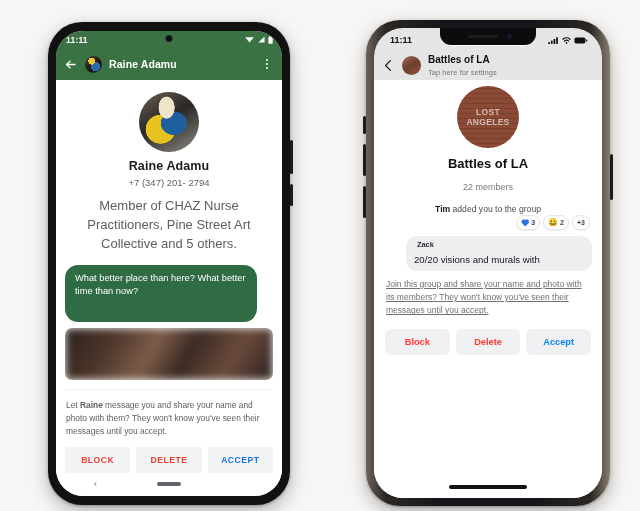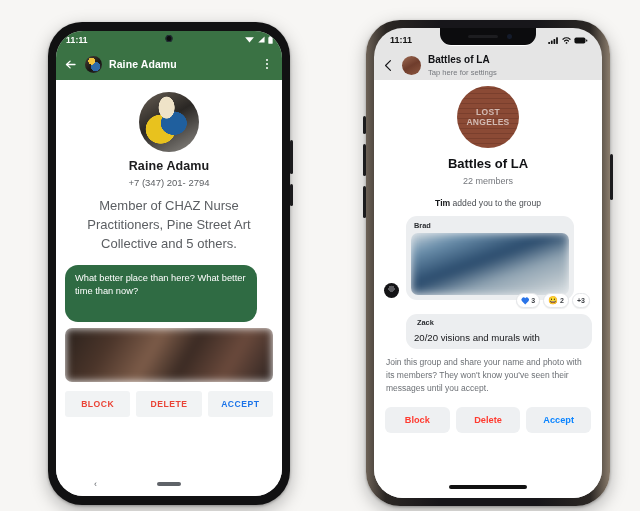--- a/index.html
+++ b/index.html
@@ -114,21 +114,21 @@
             display: flex; flex-direction: column; background: #fff; }
   .i-hero { text-align: center; padding: 6px 10px 0; }
   .i-avatar-lg { width: 62px; height: 62px; border-radius: 50%; margin: 0 auto 8px;
                  position: relative; overflow: hidden;
                  background: repeating-linear-gradient(0deg,#8b4a35 0 4px,#7a3f2d 4px 5px),
                              linear-gradient(150deg,#a05c42,#6b3625); }
   .i-avatar-lg span { position: absolute; left: 0; right: 0; top: 50%;
                       transform: translateY(-50%); font-size: 8.5px; font-weight: bold;
                       color: rgba(255,255,255,.62); letter-spacing: .3px; }
   .i-gname { font-size: 13px; font-weight: bold; color: #101114; }
-  .i-gcount { font-size: 9px; color: #75787d; margin-top: 5px; }
+  .i-gcount { font-size: 9px; color: #75787d; margin-top: 11px; }
   .i-sysmsg { font-size: 8.6px; color: #4a4d52; text-align: center; margin: 12px 0 8px; }
   .i-sysmsg b { color: #18191c; }
 
   .i-bubble-row { display: flex; align-items: flex-end; gap: 5px; padding: 0 10px;
                   position: relative; }
   .i-bubble { background: #eceef0; border-radius: 11px; padding: 5px 5px 5px;
               width: 158px; margin-left: 22px; }
   .i-sender { font-size: 7.4px; font-weight: bold; color: #2b2d31; padding: 0 3px 3px; }
   .i-img { height: 62px; border-radius: 7px; overflow: hidden; }
   .i-img .blur { width: 100%; height: 100%;
@@ -145,21 +145,21 @@
             box-shadow: 0 1px 1px rgba(0,0,0,.07); }
   .i-emoji { font-size: 8px; line-height: 1; }
   .i-heart { width: 8px; height: 8px; background: #2a74e8;
              clip-path: path("M4 8 L0.6 4.4 A2.1 2.1 0 0 1 4 1.8 A2.1 2.1 0 0 1 7.4 4.4 Z"); }
 
   .i-bubble2 { background: #eceef0; border-radius: 11px; margin: 6px 10px 0 32px;
                padding: 4px 8px 6px; }
   .i-msgtext { font-size: 9.6px; color: #17181b; margin-top: 2px; }
 
   .i-notice { font-size: 8.5px; color: #6c7075; line-height: 1.55;
-              margin: 7px 12px 0; }
+              margin: 7px 12px 0; text-decoration: underline; }
   .i-actions { display: flex; gap: 6px; padding: 11px 11px 0; }
   .i-act { flex: 1; background: #eef0f2; border-radius: 6px; text-align: center;
            padding: 8px 0; font-size: 9.2px; font-weight: bold; }
   .i-act.red { color: #ff3b30; }
   .i-act.blue { color: #0a84ff; }
   .i-home { margin-top: auto; height: 22px; display: flex; align-items: center;
             justify-content: center; }
   .i-home .bar { width: 78px; height: 3.5px; border-radius: 3px; background: #111; }
 </style>
 </head>
@@ -211,20 +211,21 @@
           <div class="a-phone">+7 (347) 201- 2794</div>
           <div class="a-members">Member of CHAZ Nurse Practitioners, Pine Street Art Collective and 5 others.</div>
         </div>
 
         <div class="a-msg">What better place than here? What better time than now?</div>
 
         <div class="a-photo-wrap">
           <div class="a-photo"></div>
         </div>
 
+        <div class="a-notice">Let <b>Raine</b> message you and share your name and photo with them? They won't know you've seen their messages until you accept.</div>
 
         <div class="a-actions">
           <div class="a-act red">BLOCK</div>
           <div class="a-act red">DELETE</div>
           <div class="a-act blue">ACCEPT</div>
         </div>
 
         <div class="a-navbar">
           <div class="chev">‹</div>
           <div class="pill"></div>
@@ -284,29 +285,20 @@
             <span>LOST ANGELES</span>
           </div>
           <div class="i-gname">Battles of LA</div>
           <div class="i-gcount">22 members</div>
         </div>
 
         <div class="i-sysmsg">
           <b>Tim</b><span> added you to the group</span>
         </div>
 
-        <div class="i-bubble-row">
-          <div class="i-minidot"></div>
-          <div class="i-bubble">
-            <div class="i-sender">Brad</div>
-            <div class="i-img">
-              <div class="blur"></div>
-            </div>
-          </div>
-        </div>
 
         <div class="i-reactions">
           <div class="i-pill">
             <span class="i-heart"></span>
             <span>3</span>
           </div>
           <div class="i-pill">
             <span class="i-emoji">😀</span>
             <span>2</span>
           </div>

